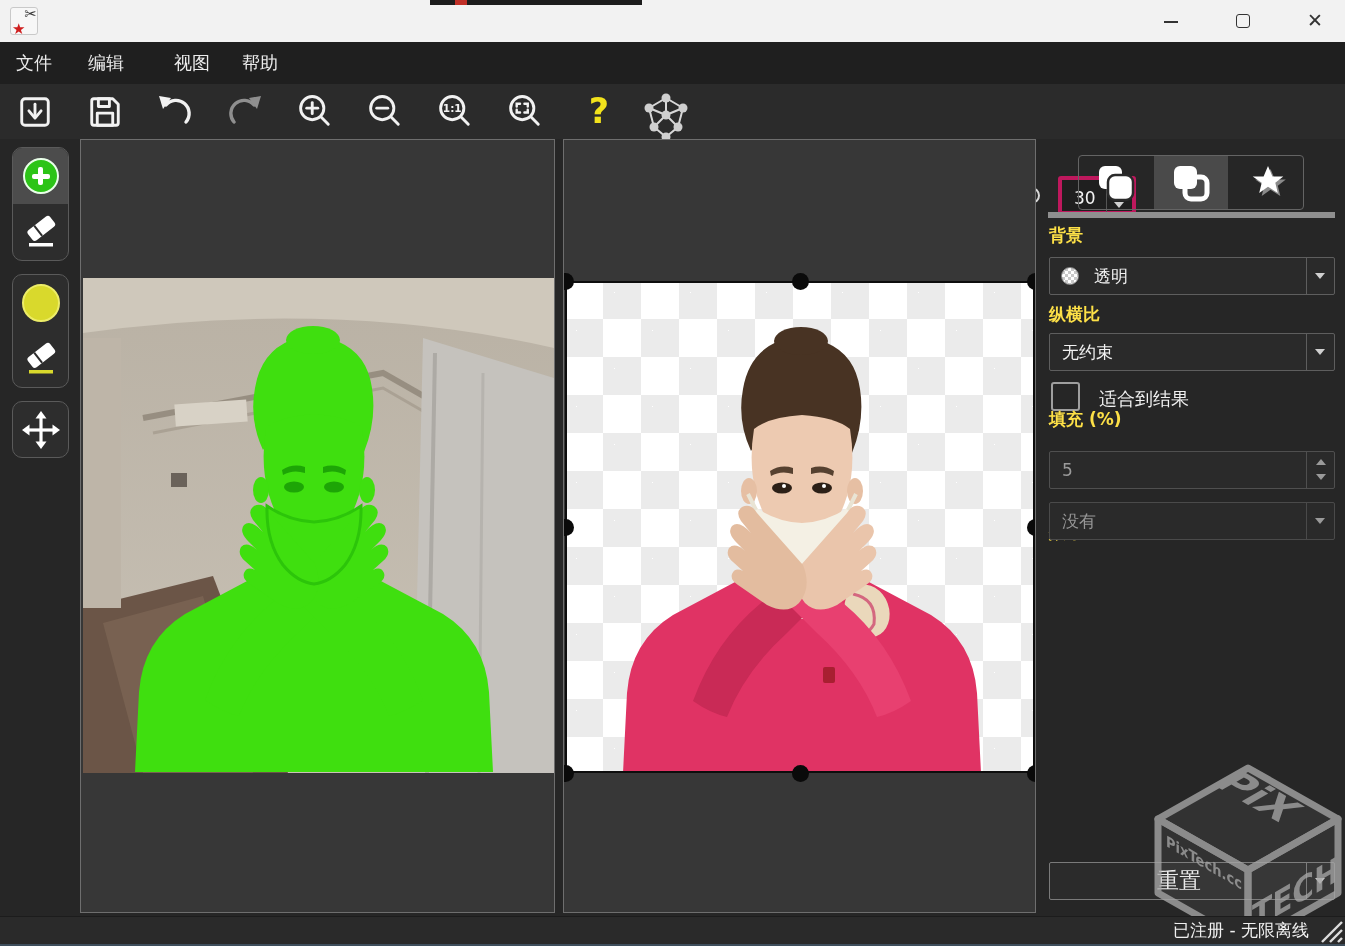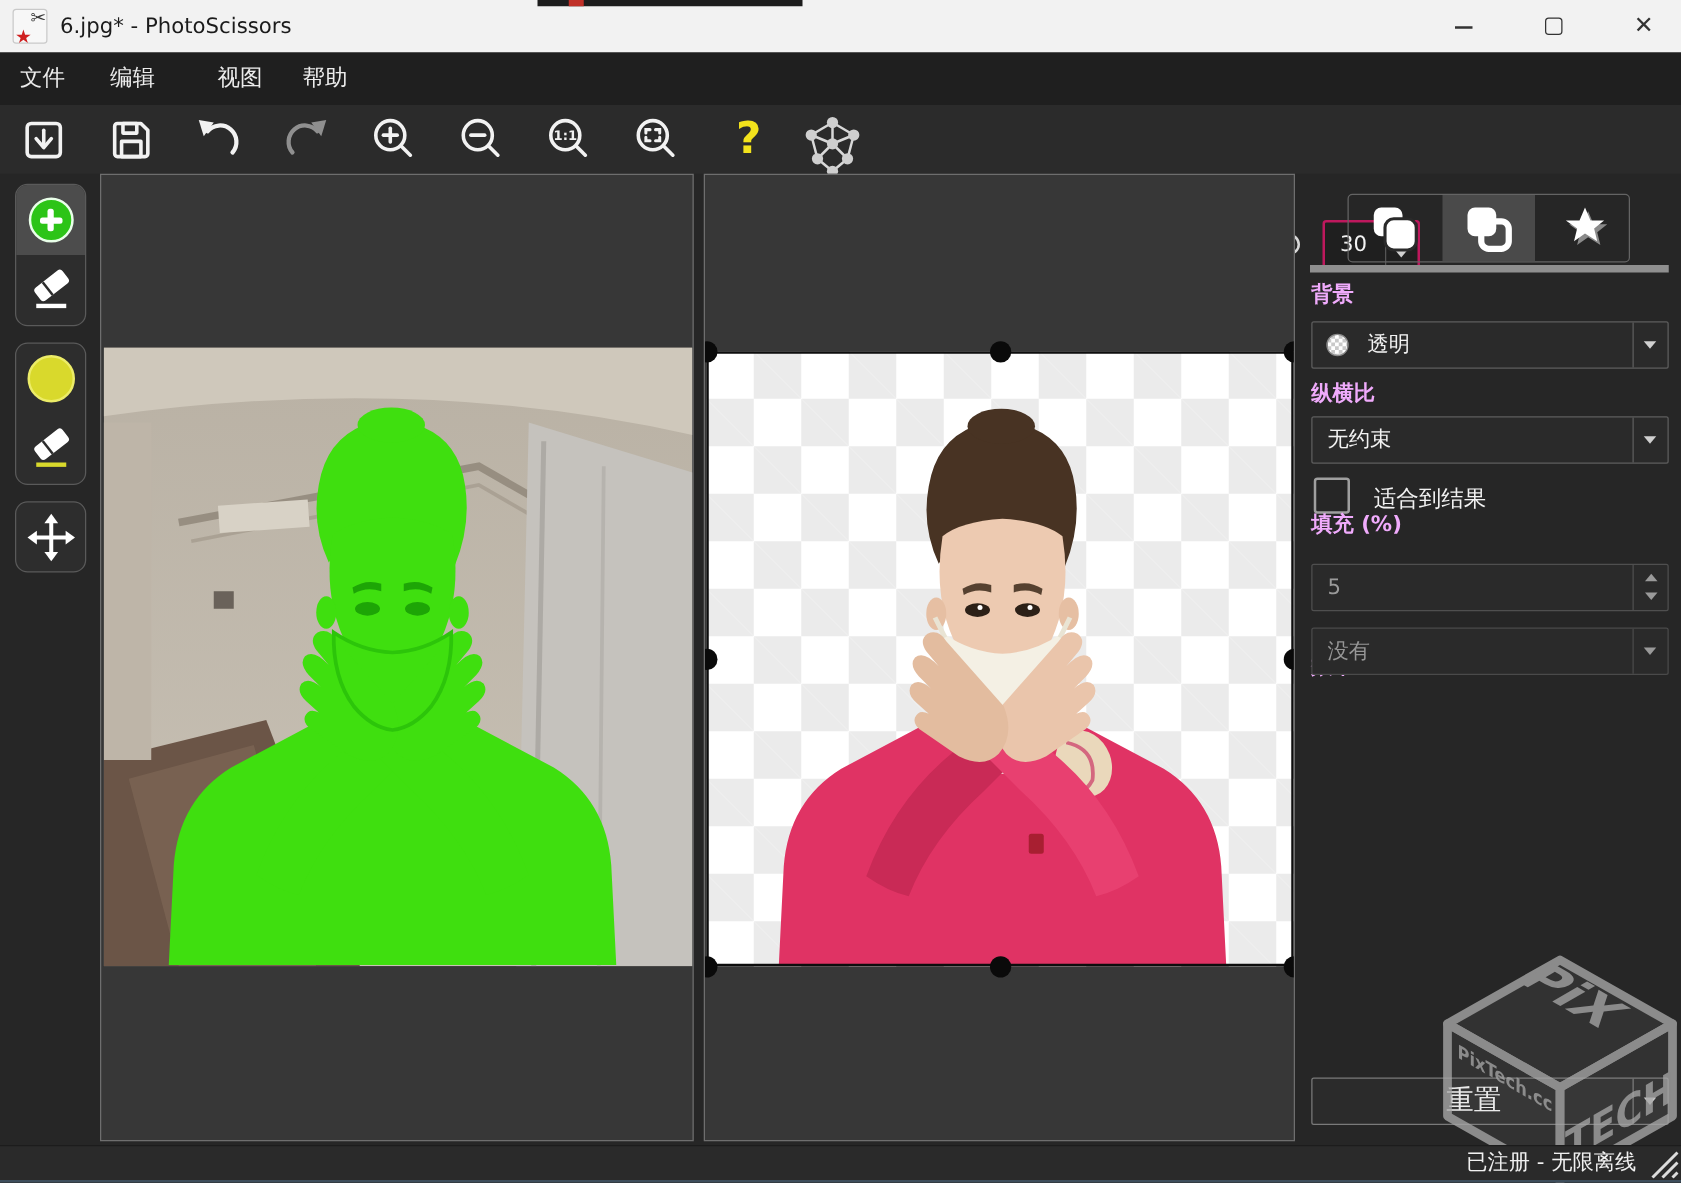--- a/index.html
+++ b/index.html
@@ -34,21 +34,21 @@
   .help-q{font-size:35px;font-weight:bold;color:#f2e21c;text-align:center;line-height:44px;}
   .msize-label{position:absolute;left:712px;top:91px;color:#fff;font-size:16px;line-height:20px;
     text-align:left;white-space:pre-line;}
   .slider-track{position:absolute;left:756px;top:103px;width:284px;height:17px;
     border:2px solid #d8d8d8;border-radius:9px;background:#2b2b2b;cursor:pointer;}
   .slider-fill{position:absolute;left:758px;top:105px;width:32px;height:13px;
     border-radius:7px 0 0 7px;background:#e3e3e3;}
   .slider-thumb{position:absolute;left:782px;top:95px;width:15px;height:33px;
     background:#9d9d9d;border:1px solid #c6c6c6;border-radius:2px;cursor:pointer;}
   .spinbox{position:absolute;left:1058px;top:92px;width:78px;height:39px;background:#1f1f1f;
-    border:2px solid #be185d;border-radius:3px;}
+    border:4px solid #be185d;border-radius:3px;}
   .spinbox .val{position:absolute;left:12px;top:0;height:37px;line-height:37px;color:#f2f2f2;font-size:17px;}
   .spinbox .btns{position:absolute;right:0;top:0;width:26px;height:37px;border-left:1px solid #555;}
   .arrow-up{width:0;height:0;border-left:5px solid transparent;border-right:5px solid transparent;
     border-bottom:6px solid #d0d0d0;}
   .arrow-dn{width:0;height:0;border-left:5px solid transparent;border-right:5px solid transparent;
     border-top:6px solid #d0d0d0;}
   .spinbox .btns .b{position:absolute;left:7px;cursor:pointer;}
 
   
   .toolgroup{position:absolute;left:12px;width:57px;background:#2d2d2d;
@@ -70,21 +70,21 @@
   .selframe{position:absolute;border:2px solid #0d0d0d;}
   .handle{position:absolute;width:17px;height:17px;border-radius:50%;background:#0a0a0a;cursor:grab;}
 
   
   .tabs{position:absolute;left:1078px;top:155px;width:226px;height:55px;
     border:1px solid #646464;border-radius:4px;display:flex;}
   .tab{width:75px;height:53px;position:relative;cursor:pointer;}
   .tab.sel{background:#4a4a4a;}
   .tab svg,.tab .staricons{position:absolute;left:50%;top:50%;transform:translate(-50%,-50%);}
   .graybar{position:absolute;left:1048px;top:212px;width:287px;height:6px;background:#8f8f8f;}
-  .sb-label{position:absolute;left:1049px;color:#f0abfc;font-size:17px;font-weight:600;}
+  .sb-label{position:absolute;left:1049px;color:#fde047;font-size:17px;font-weight:600;}
   .combo{position:absolute;left:1049px;width:286px;height:38px;background:#2a2a2a;
     border:1px solid #5e5e5e;border-radius:2px;cursor:pointer;}
   .combo .txt{position:absolute;left:12px;top:0;height:36px;line-height:36px;font-size:17px;color:#f2f2f2;}
   .combo .dd{position:absolute;right:0;top:0;width:28px;height:36px;border-left:1px solid #5e5e5e;}
   .combo .dd .arrow-dn{position:absolute;left:8px;top:15px;}
   .combo.disabled{border-color:#4a4a4a;}
   .combo.disabled .txt{color:#969696;}
   .combo.disabled .dd{border-left-color:#4a4a4a;}
   .checker-ico{position:absolute;left:11px;top:9px;width:18px;height:18px;border-radius:50%;
     border:1px solid #8a8a8a;background:repeating-conic-gradient(#c9c9c9 0 25%,#fff 0 50%);background-size:6px 6px;}
@@ -134,21 +134,20 @@
     <path id="p-sleeveB" d="M346,420 Q324,360 278,322 L242,286 L212,312 L252,352 Q294,390 312,436 Q329,432 346,420 Z"></path>
     <path id="p-handA" d="M236,284 L282,232 Q288,222 297,226 Q304,231 298,240 L288,252 Q300,239 307,245 Q312,251 304,260 L294,270 Q304,261 310,267 Q314,274 306,281 L296,290 Q304,286 307,293 Q309,299 301,304 L272,324 Q252,334 240,322 Q227,307 236,284 Z"></path>
   </defs>
 </svg>
 
 <div class="titlebar">
   <div class="appicon">
     <span class="scissors">✂</span>
     <span class="star">★</span>
   </div>
-  <div class="wintitle">6.jpg* - PhotoScissors</div>
   <div class="winbtn" style="left:1142px">
       <div class="bar"></div>
     </div>
   <div class="winbtn" style="left:1214px">
       <div class="box"></div>
     </div>
   <div class="winbtn" style="left:1286px">
       <div class="x">✕</div>
     </div>
 </div>

